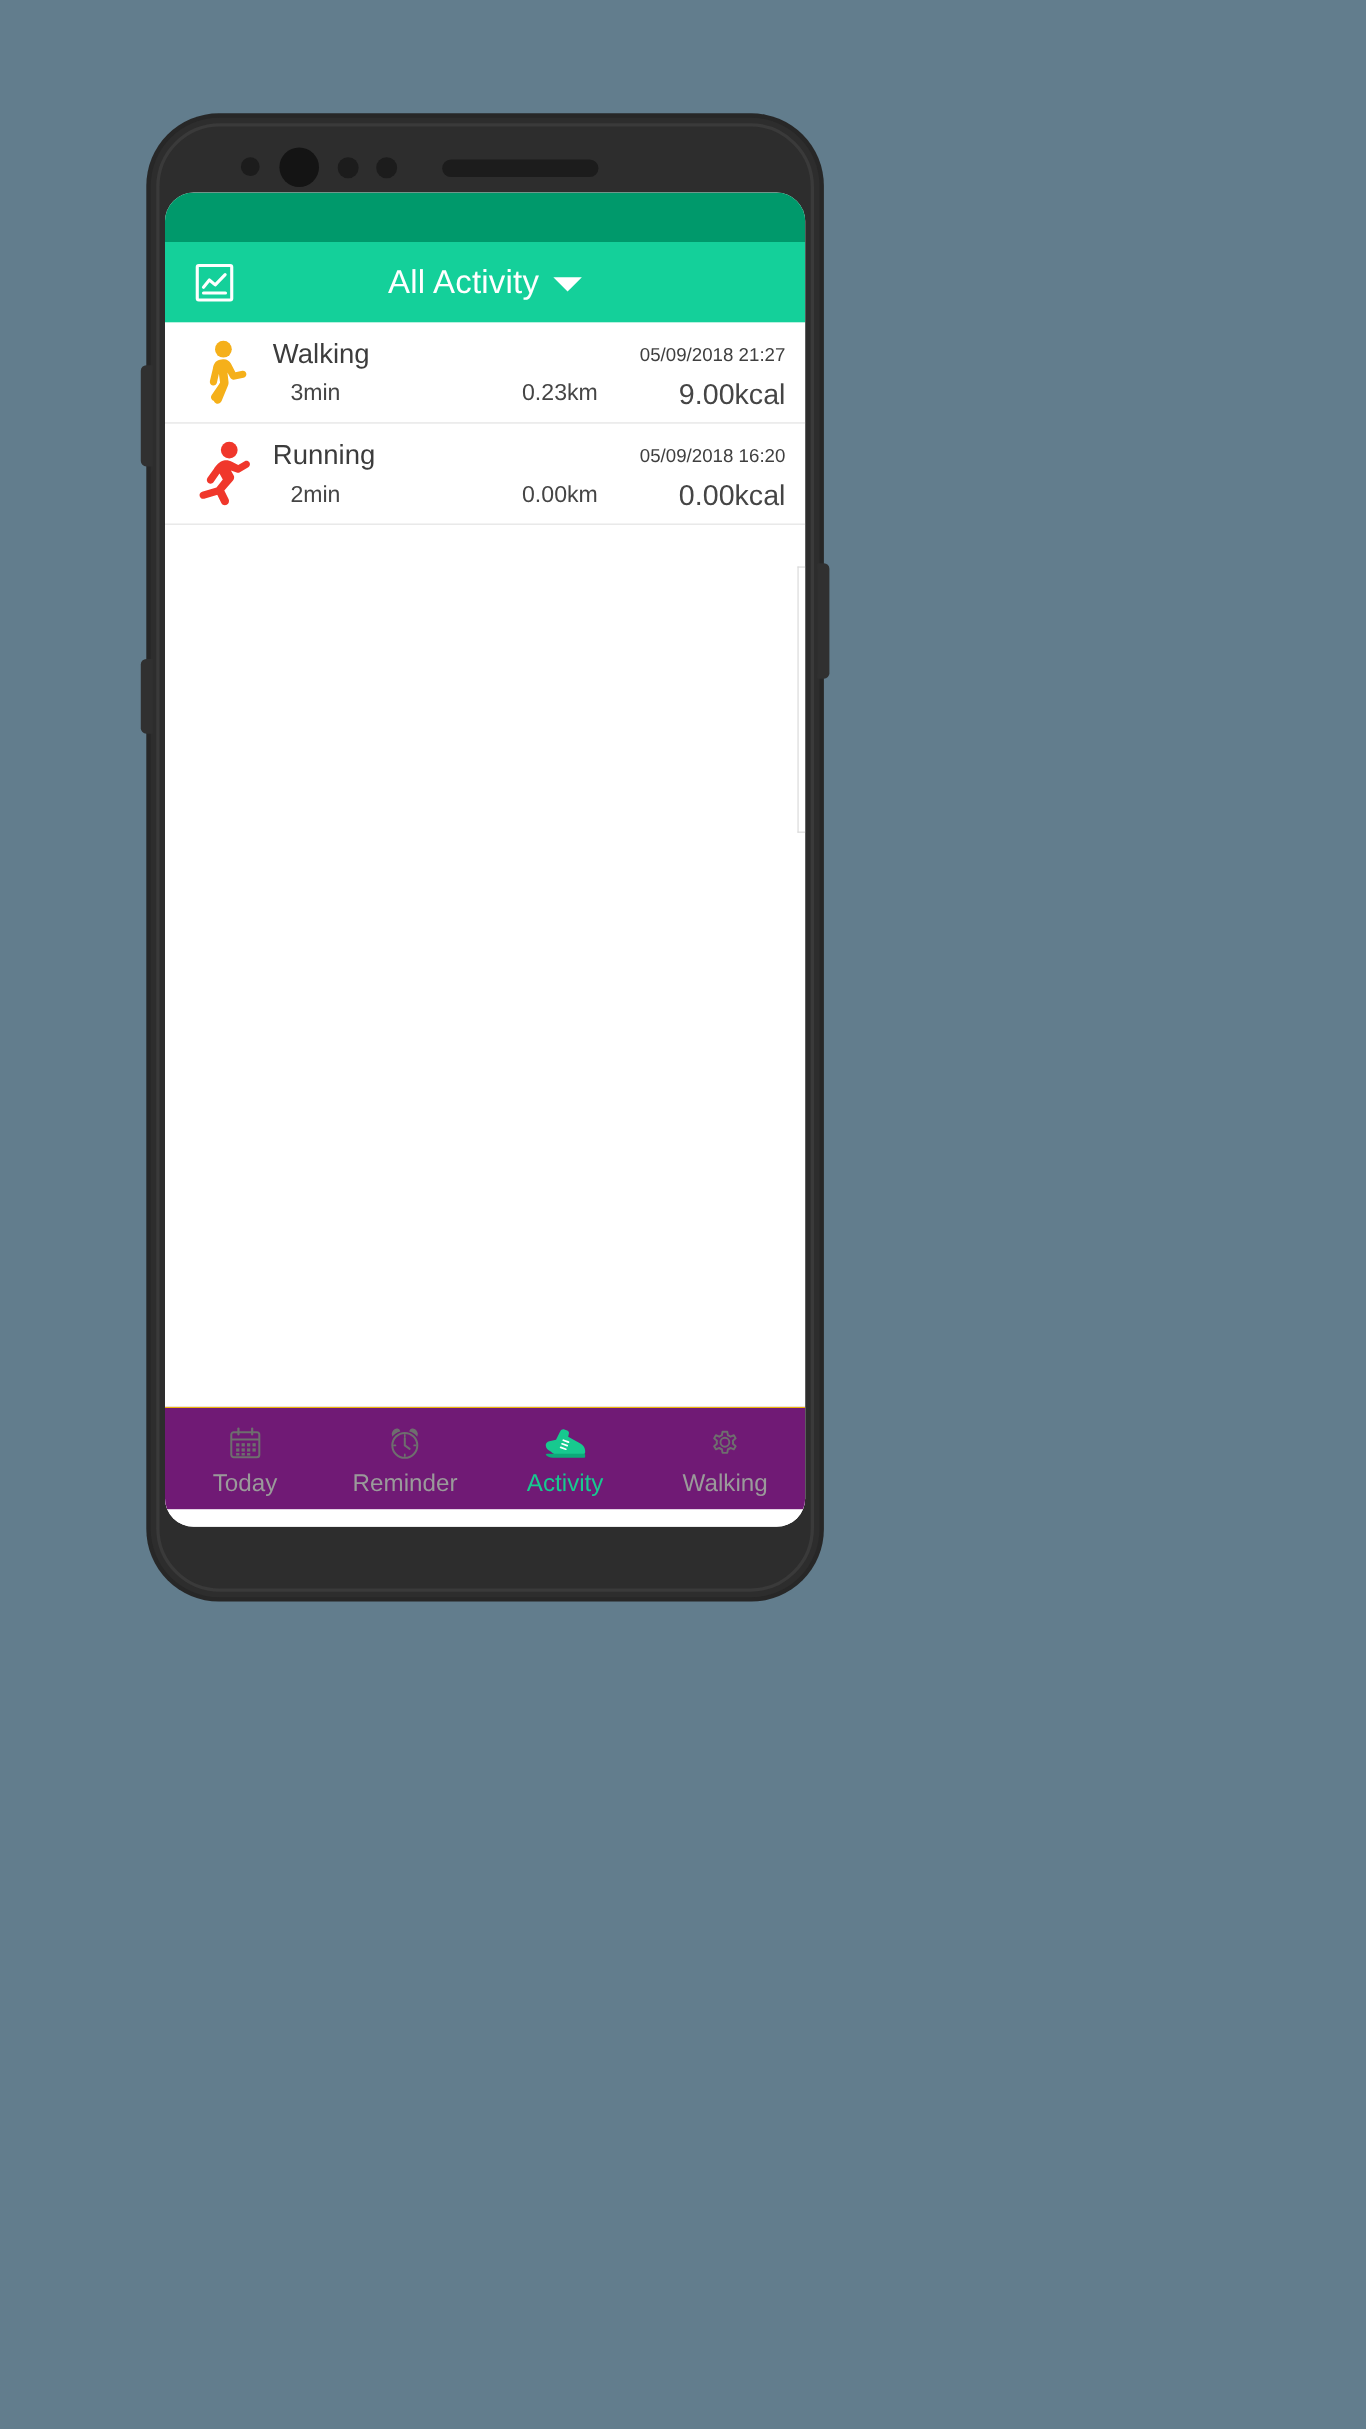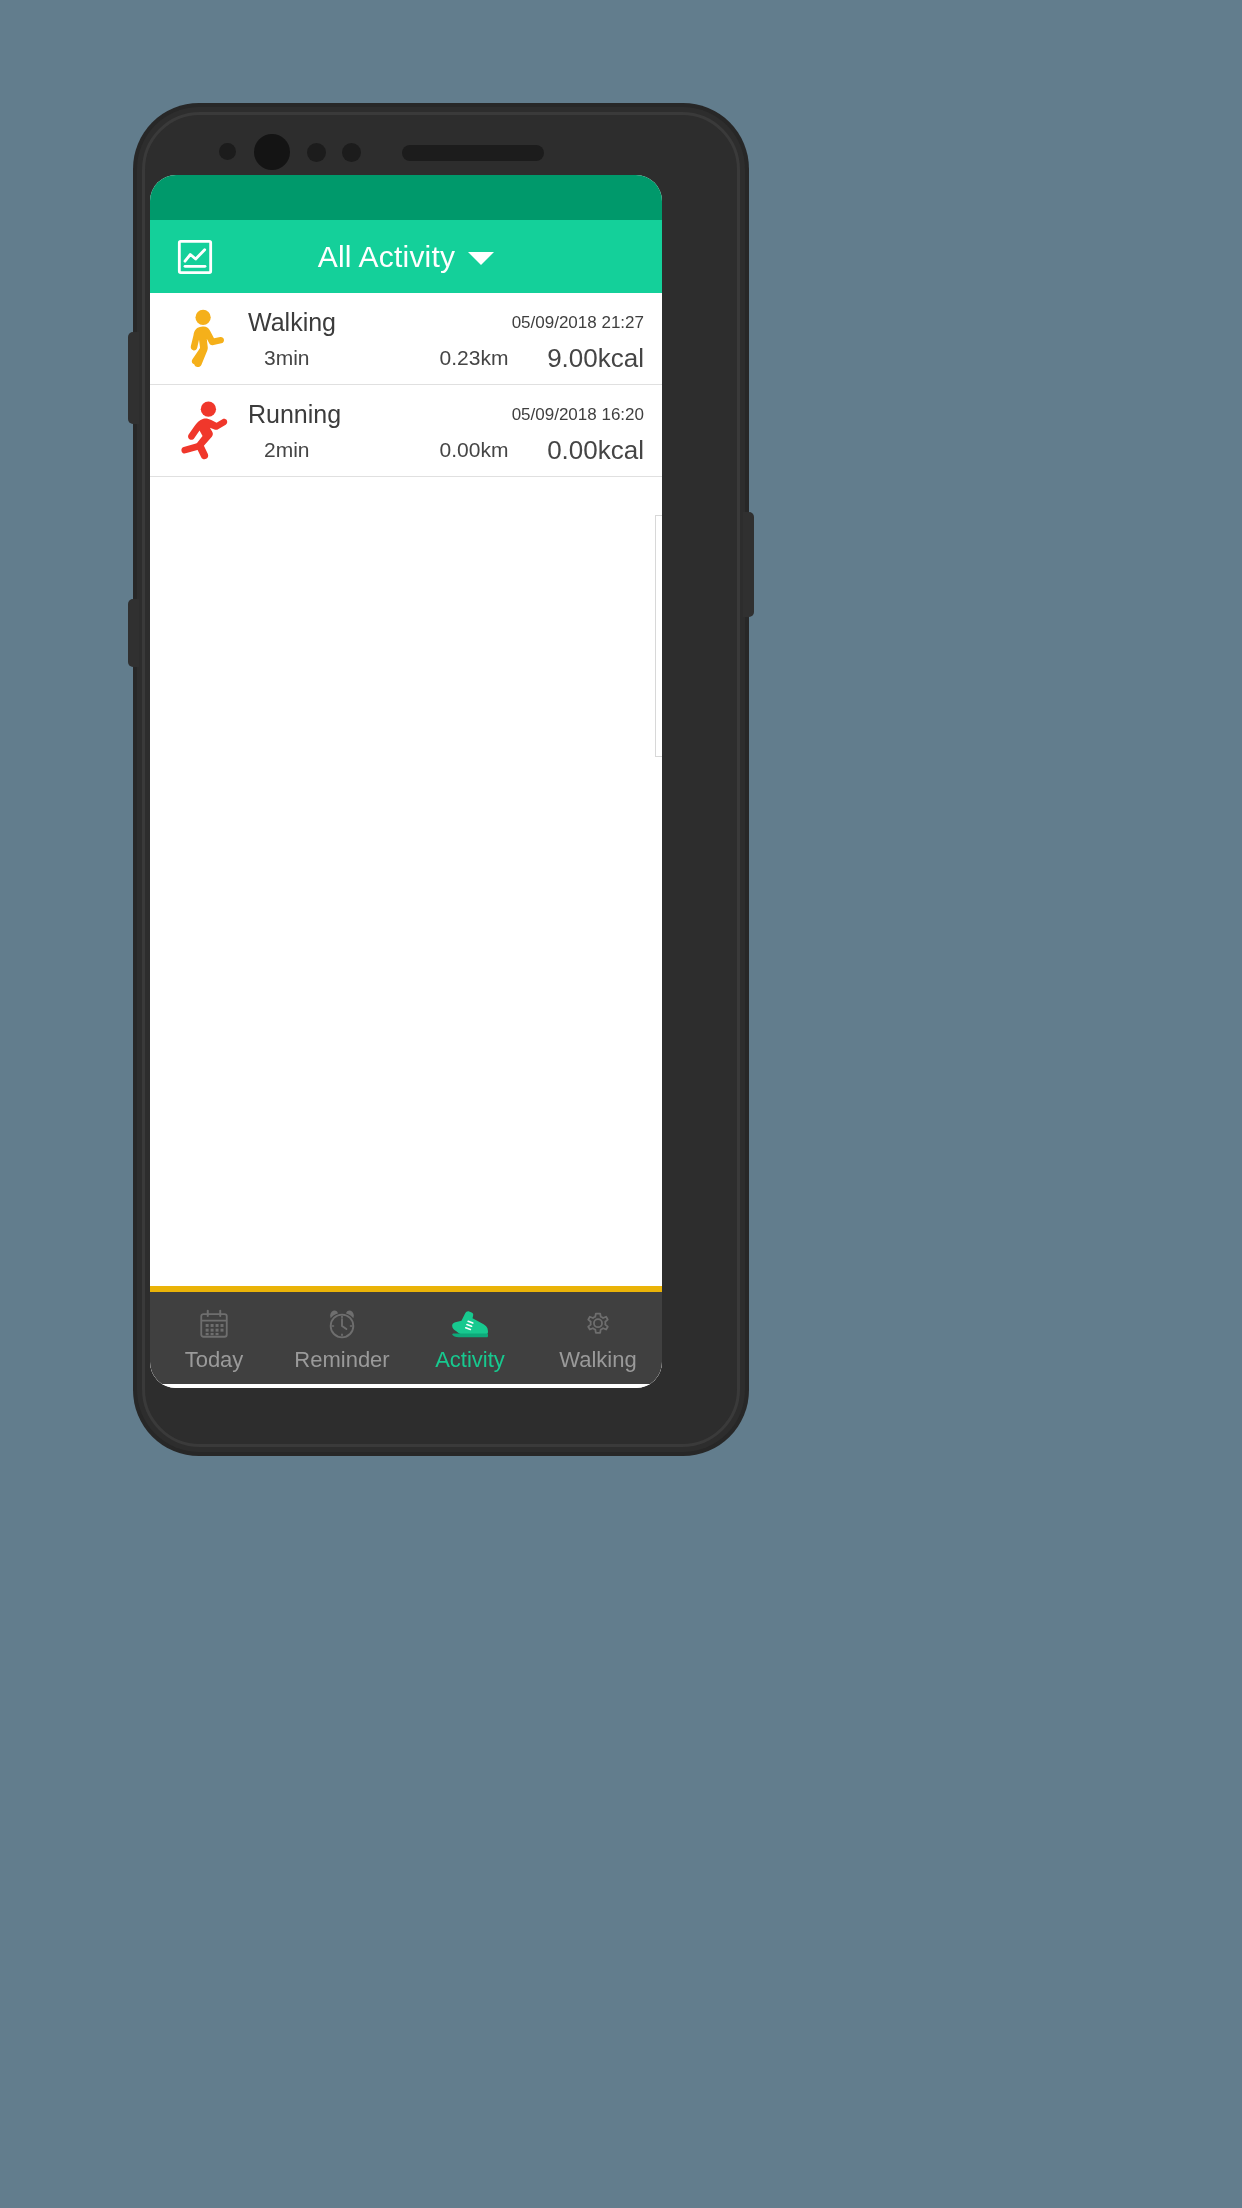--- a/index.html
+++ b/index.html
@@ -61,21 +61,21 @@
   #front-cam  { left: 117px; top: 27px; width: 36px; height: 36px; border-radius: 50%; background:#141414; }
   #sensor-b   { left: 170px; top: 36px; width: 19px; height: 19px; }
   #sensor-c   { left: 205px; top: 36px; width: 19px; height: 19px; }
   #earpiece   { position:absolute; left: 265px; top: 38px; width: 142px; height: 16px; background:#1c1c1c; border-radius: 9px; }
 
   
   #screen {
     position: absolute;
     left: 13px;
     top: 68px;
-    width: 512px;
+    width: 582px;
     height: 1213px;
     background: #ffffff;
     border-radius: 26px 26px 26px 26px;
     overflow: hidden;
   }
 
   #status-bar {
     height: 45px;
     background: #00996B;
   }
@@ -196,24 +196,24 @@
     height: 240px;
     background: #ffffff;
     border-left: 1px solid #d8d8d8;
     border-top: 1px solid #d8d8d8;
     border-bottom: 1px solid #d8d8d8;
   }
 
   
   #bottom-nav {
     position: absolute;
-    left: 0; right: 0; bottom: 4px;
+    left: 0; right: 0; bottom: 16px;
     height: 92px;
-    background: #404040;
-    border-top: 6px solid #eab308;
+    background: #701a75;
+    border-top: 1px solid #eab308;
     display: flex;
   }
   .nav-item {
     flex: 1;
     display: flex;
     flex-direction: column;
     align-items: center;
     justify-content: center;
     gap: 7px;
   }

